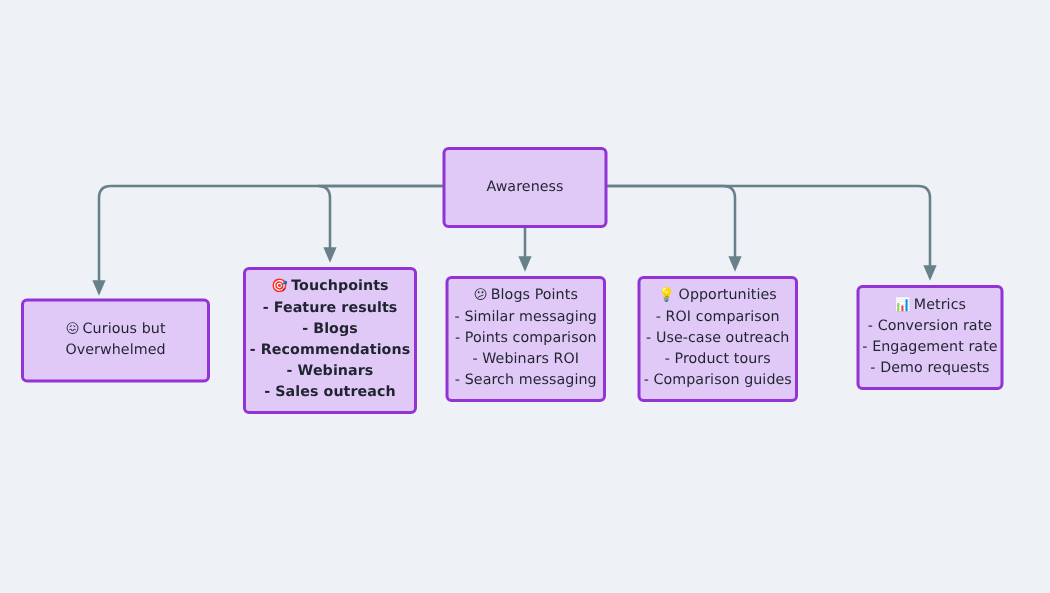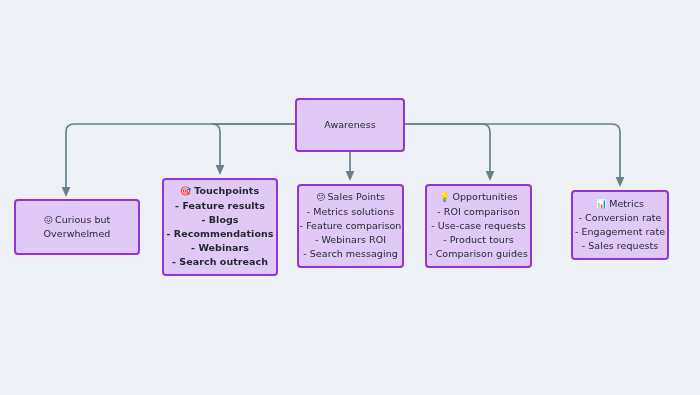--- a/index.html
+++ b/index.html
@@ -93,45 +93,45 @@
   </div>
 
   <div class="node" style="left:162px; top:178px; width:116px; height:98px;font-weight:bold;">
     <span class="node-head">
       <span class="emoji">🎯</span><span>Touchpoints</span>
     </span>
     <span class="node-line">- Feature results</span>
     <span class="node-line">- Blogs</span>
     <span class="node-line">- Recommendations</span>
     <span class="node-line">- Webinars</span>
-    <span class="node-line">- Search outreach</span>
+    <span class="node-line">- Sales outreach</span>
   </div>
 
   <div class="node" style="left:297px; top:184px; width:107px; height:84px;">
     <span class="node-head">
-      <span class="emoji">😕</span><span>Sales Points</span>
+      <span class="emoji">😕</span><span>Blogs Points</span>
     </span>
-    <span class="node-line">- Metrics solutions</span>
-    <span class="node-line">- Feature comparison</span>
+    <span class="node-line">- Similar messaging</span>
+    <span class="node-line">- Points comparison</span>
     <span class="node-line">- Webinars ROI</span>
     <span class="node-line">- Search messaging</span>
   </div>
 
   <div class="node" style="left:425px; top:184px; width:107px; height:84px;">
     <span class="node-head">
       <span class="emoji">💡</span><span>Opportunities</span>
     </span>
     <span class="node-line">- ROI comparison</span>
-    <span class="node-line">- Use-case requests</span>
+    <span class="node-line">- Use-case outreach</span>
     <span class="node-line">- Product tours</span>
     <span class="node-line">- Comparison guides</span>
   </div>
 
   <div class="node" style="left:571px; top:190px; width:98px; height:70px;text-align:center;">
     <span class="node-head">
       <span class="emoji">📊</span><span>Metrics</span>
     </span>
     <span class="node-line">- Conversion rate</span>
     <span class="node-line">- Engagement rate</span>
-    <span class="node-line">- Sales requests</span>
+    <span class="node-line">- Demo requests</span>
   </div>
 
 </div>
 
 </body></html>

